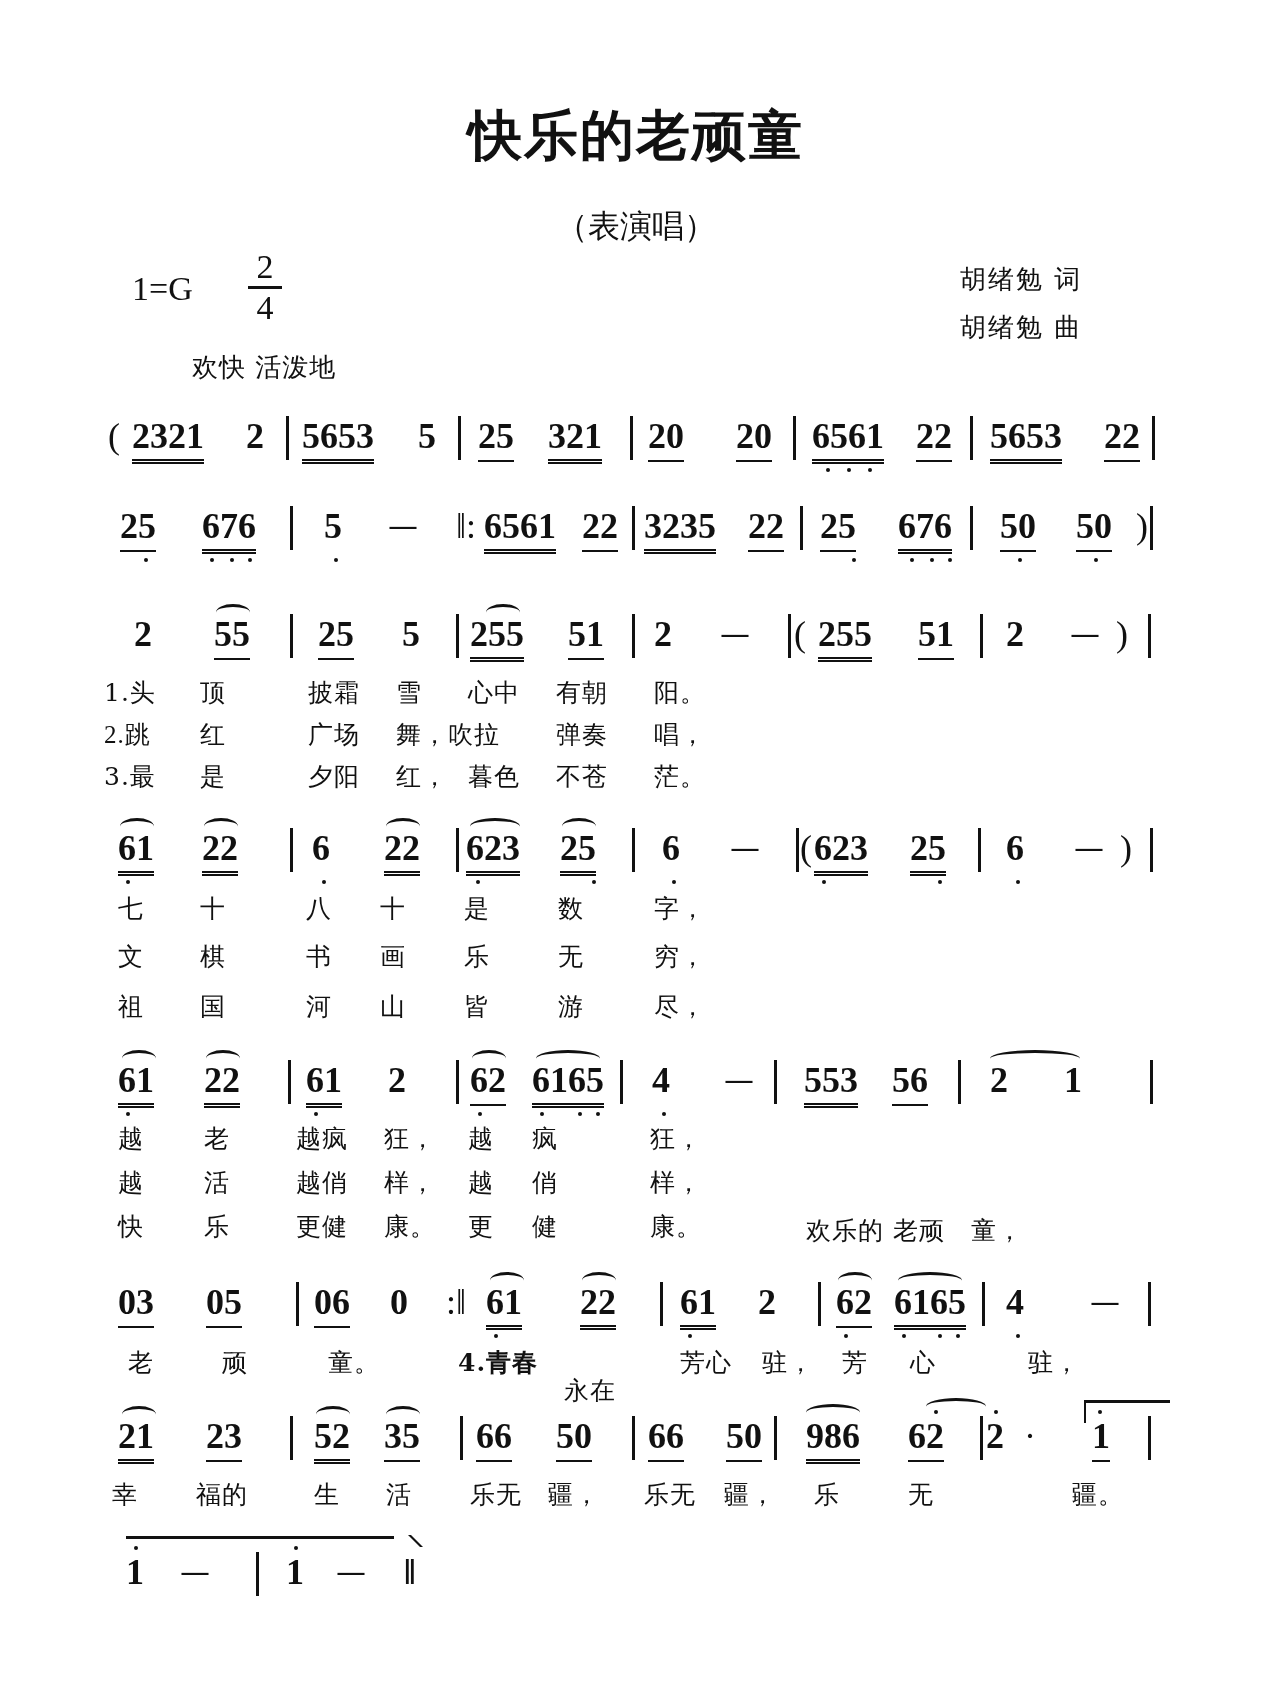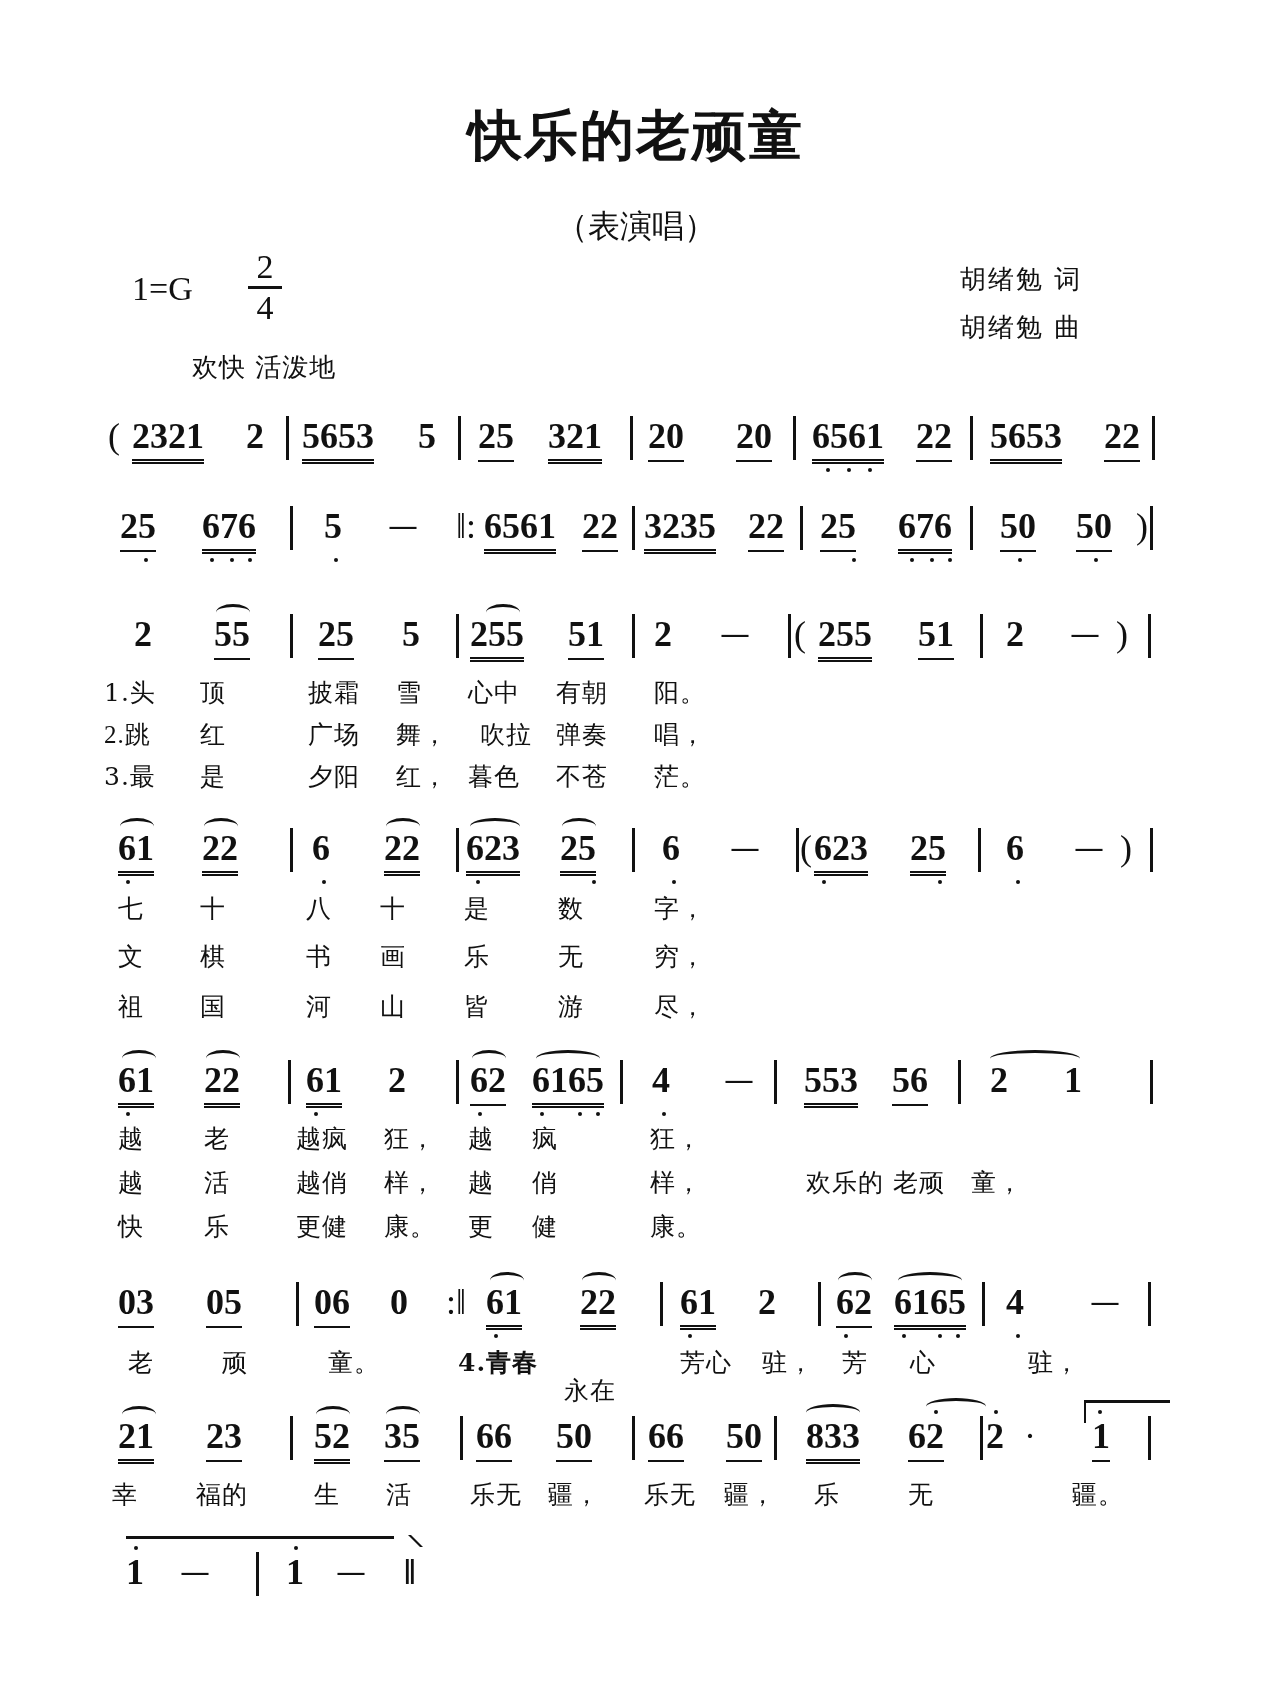--- a/index.html
+++ b/index.html
@@ -133,21 +133,21 @@
   <span class="lyr" style="left:396px;top:676px;">雪</span>
   <span class="lyr" style="left:468px;top:676px;">心中</span>
   <span class="lyr" style="left:556px;top:676px;">有朝</span>
   <span class="lyr" style="left:654px;top:676px;">阳。</span>
 </div>
 <div>
   <span class="lyr" style="left:104px;top:718px;font-family:Liberation Serif, serif;">2.跳</span>
   <span class="lyr" style="left:200px;top:718px;">红</span>
   <span class="lyr" style="left:308px;top:718px;">广场</span>
   <span class="lyr" style="left:396px;top:718px;">舞，</span>
-  <span class="lyr" style="left:480px;top:718px;">吹拉</span>
+  <span class="lyr" style="left:448px;top:718px;">吹拉</span>
   <span class="lyr" style="left:556px;top:718px;">弹奏</span>
   <span class="lyr" style="left:654px;top:718px;">唱，</span>
 </div>
 <div>
   <span class="lyr" style="left:104px;top:760px;">3.最</span>
   <span class="lyr" style="left:200px;top:760px;">是</span>
   <span class="lyr" style="left:308px;top:760px;">夕阳</span>
   <span class="lyr" style="left:396px;top:760px;">红，</span>
   <span class="lyr" style="left:468px;top:760px;">暮色</span>
   <span class="lyr" style="left:556px;top:760px;">不苍</span>
@@ -258,21 +258,21 @@
   <span class="lyr" style="left:532px;top:1122px;">疯</span>
   <span class="lyr" style="left:650px;top:1122px;">狂，</span>
 
   <span class="lyr" style="left:118px;top:1166px;">越</span>
   <span class="lyr" style="left:204px;top:1166px;">活</span>
   <span class="lyr" style="left:296px;top:1166px;">越俏</span>
   <span class="lyr" style="left:384px;top:1166px;">样，</span>
   <span class="lyr" style="left:468px;top:1166px;">越</span>
   <span class="lyr" style="left:532px;top:1166px;">俏</span>
   <span class="lyr" style="left:650px;top:1166px;">样，</span>
-  <span class="lyr" style="left:806px;top:1166px;">欢乐的 老顽　童，</span>
+  <span class="lyr" style="left:806px;top:1214px;">欢乐的 老顽　童，</span>
 
   <span class="lyr" style="left:118px;top:1210px;">快</span>
   <span class="lyr" style="left:204px;top:1210px;">乐</span>
   <span class="lyr" style="left:296px;top:1210px;">更健</span>
   <span class="lyr" style="left:384px;top:1210px;">康。</span>
   <span class="lyr" style="left:468px;top:1210px;">更</span>
   <span class="lyr" style="left:532px;top:1210px;">健</span>
   <span class="lyr" style="left:650px;top:1210px;">康。</span>
 </div>
 
@@ -331,21 +331,21 @@
   <span class="slur" style="left:386px;top:-8px;width:34px;"></span>
   <span class="tok u1" style="left:384px;">35</span>
   <div class="bar" style="left:460px;"></div>
   <span class="tok u1" style="left:476px;">66</span>
   <span class="tok u1" style="left:556px;">50</span>
   <div class="bar" style="left:632px;"></div>
   <span class="tok u1" style="left:648px;">66</span>
   <span class="tok u1" style="left:726px;">50</span>
   <div class="bar" style="left:774px;"></div>
   <span class="slur" style="left:806px;top:-10px;width:54px;"></span>
-  <span class="tok u2" style="left:806px;">833</span>
+  <span class="tok u2" style="left:806px;">986</span>
   <span class="slur" style="left:926px;top:-16px;width:60px;"></span>
   <span class="tok u1" style="left:908px;">62</span>
   <span class="dot-low" style="left:934px;top:-4px;"></span>
   <div class="bar" style="left:980px;"></div>
   <span class="tok" style="left:986px;">2</span>
   <span class="dot-low" style="left:994px;top:-4px;"></span>
   <span class="tok" style="left:1024px;font-weight:normal;">·</span>
   <span class="ending" style="left:1084px;top:-14px;width:84px;height:20px;border-left:2px solid #111;"></span>
   <span class="tok u1" style="left:1092px;">1</span>
   <span class="dot-low" style="left:1098px;top:-4px;"></span>

